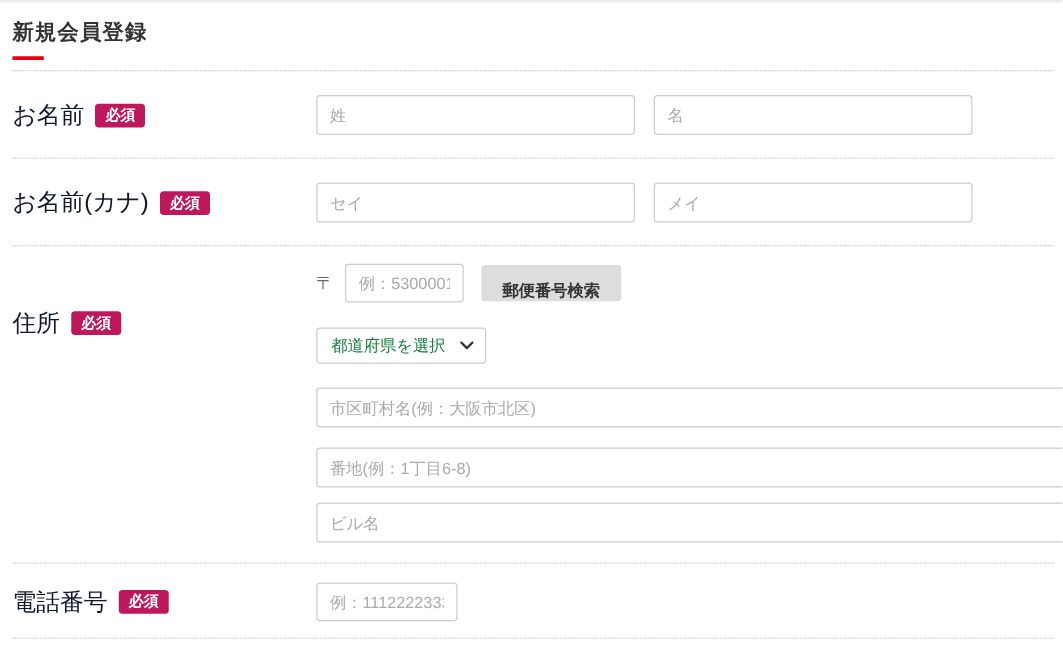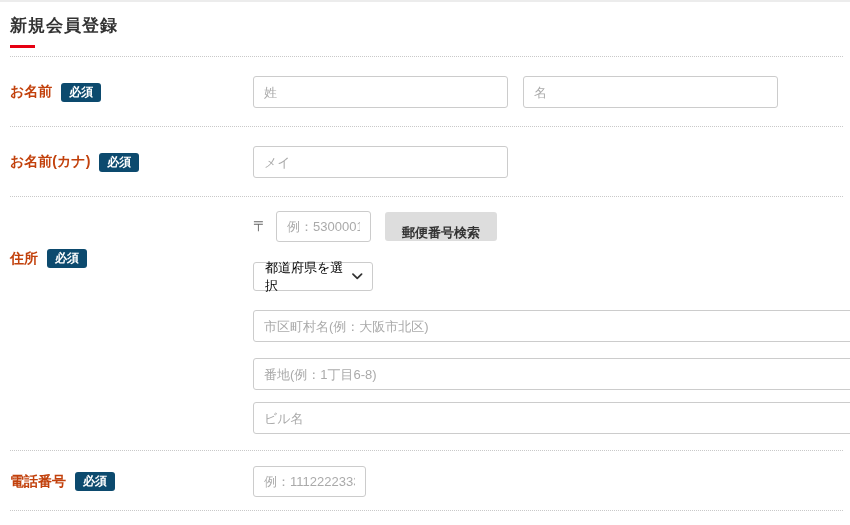--- a/index.html
+++ b/index.html
@@ -41,27 +41,27 @@
     border-bottom: 1px dotted #c9c9c9;
   }
   .row-label {
     width: 243px;
     min-height: 32px;
     display: flex;
     align-items: center;
     flex-shrink: 0;
   }
   .label-text {
-    font-size: 14px;
-    font-weight: bold;
-    color: #c2410c;
+    font-size: 19px;
+    font-weight: normal;
+    color: #0f172a;
   }
   .badge {
     margin-left: 9px;
-    background: #0c4a6e;
+    background: #be185d;
     color: #ffffff;
     font-size: 12px;
     font-weight: bold;
     line-height: 1;
     padding: 3px 8px 4px 8px;
     border-radius: 3px;
     white-space: nowrap;
   }
 
   
@@ -94,31 +94,31 @@
     border: none;
     border-radius: 3px;
     font-size: 13px;
     font-weight: bold;
     color: #333333;
     padding: 12px 17px;
     font-family: Liberation Mono, monospace;
     cursor: pointer;
   }
   .select-box {
-    width: 120px;
+    width: 136px;
     height: 29px;
     border: 1px solid #cccccc;
     border-radius: 3px;
     background: #ffffff;
     display: flex;
     align-items: center;
     justify-content: space-between;
     padding: 0 9px 0 11px;
     font-size: 13px;
-    color: #000000;
+    color: #15803d;
     margin-bottom: 19px;
     cursor: pointer;
   }
   .mb16 { margin-bottom: 16px; }
   .mb12 { margin-bottom: 12px; }
 </style>
 </head>
 <body>
 
 <div class="container">
@@ -139,20 +139,21 @@
       <input type="text" class="tb half" placeholder="名" style="">
     </div>
   </div>
 
   <div class="form-row">
     <div class="row-label">
       <span class="label-text">お名前(カナ)</span>
       <span class="badge">必須</span>
     </div>
     <div class="pair">
+      <input type="text" class="tb half" placeholder="セイ" style="">
       <input type="text" class="tb half" placeholder="メイ" style="">
     </div>
   </div>
 
   <div class="form-row" style="padding-top:14px; padding-bottom:16px;">
     <div class="row-label" style="min-height:31px;margin-top:32px;">
       <span class="label-text">住所</span>
       <span class="badge">必須</span>
     </div>
     <div class="addr-col">

